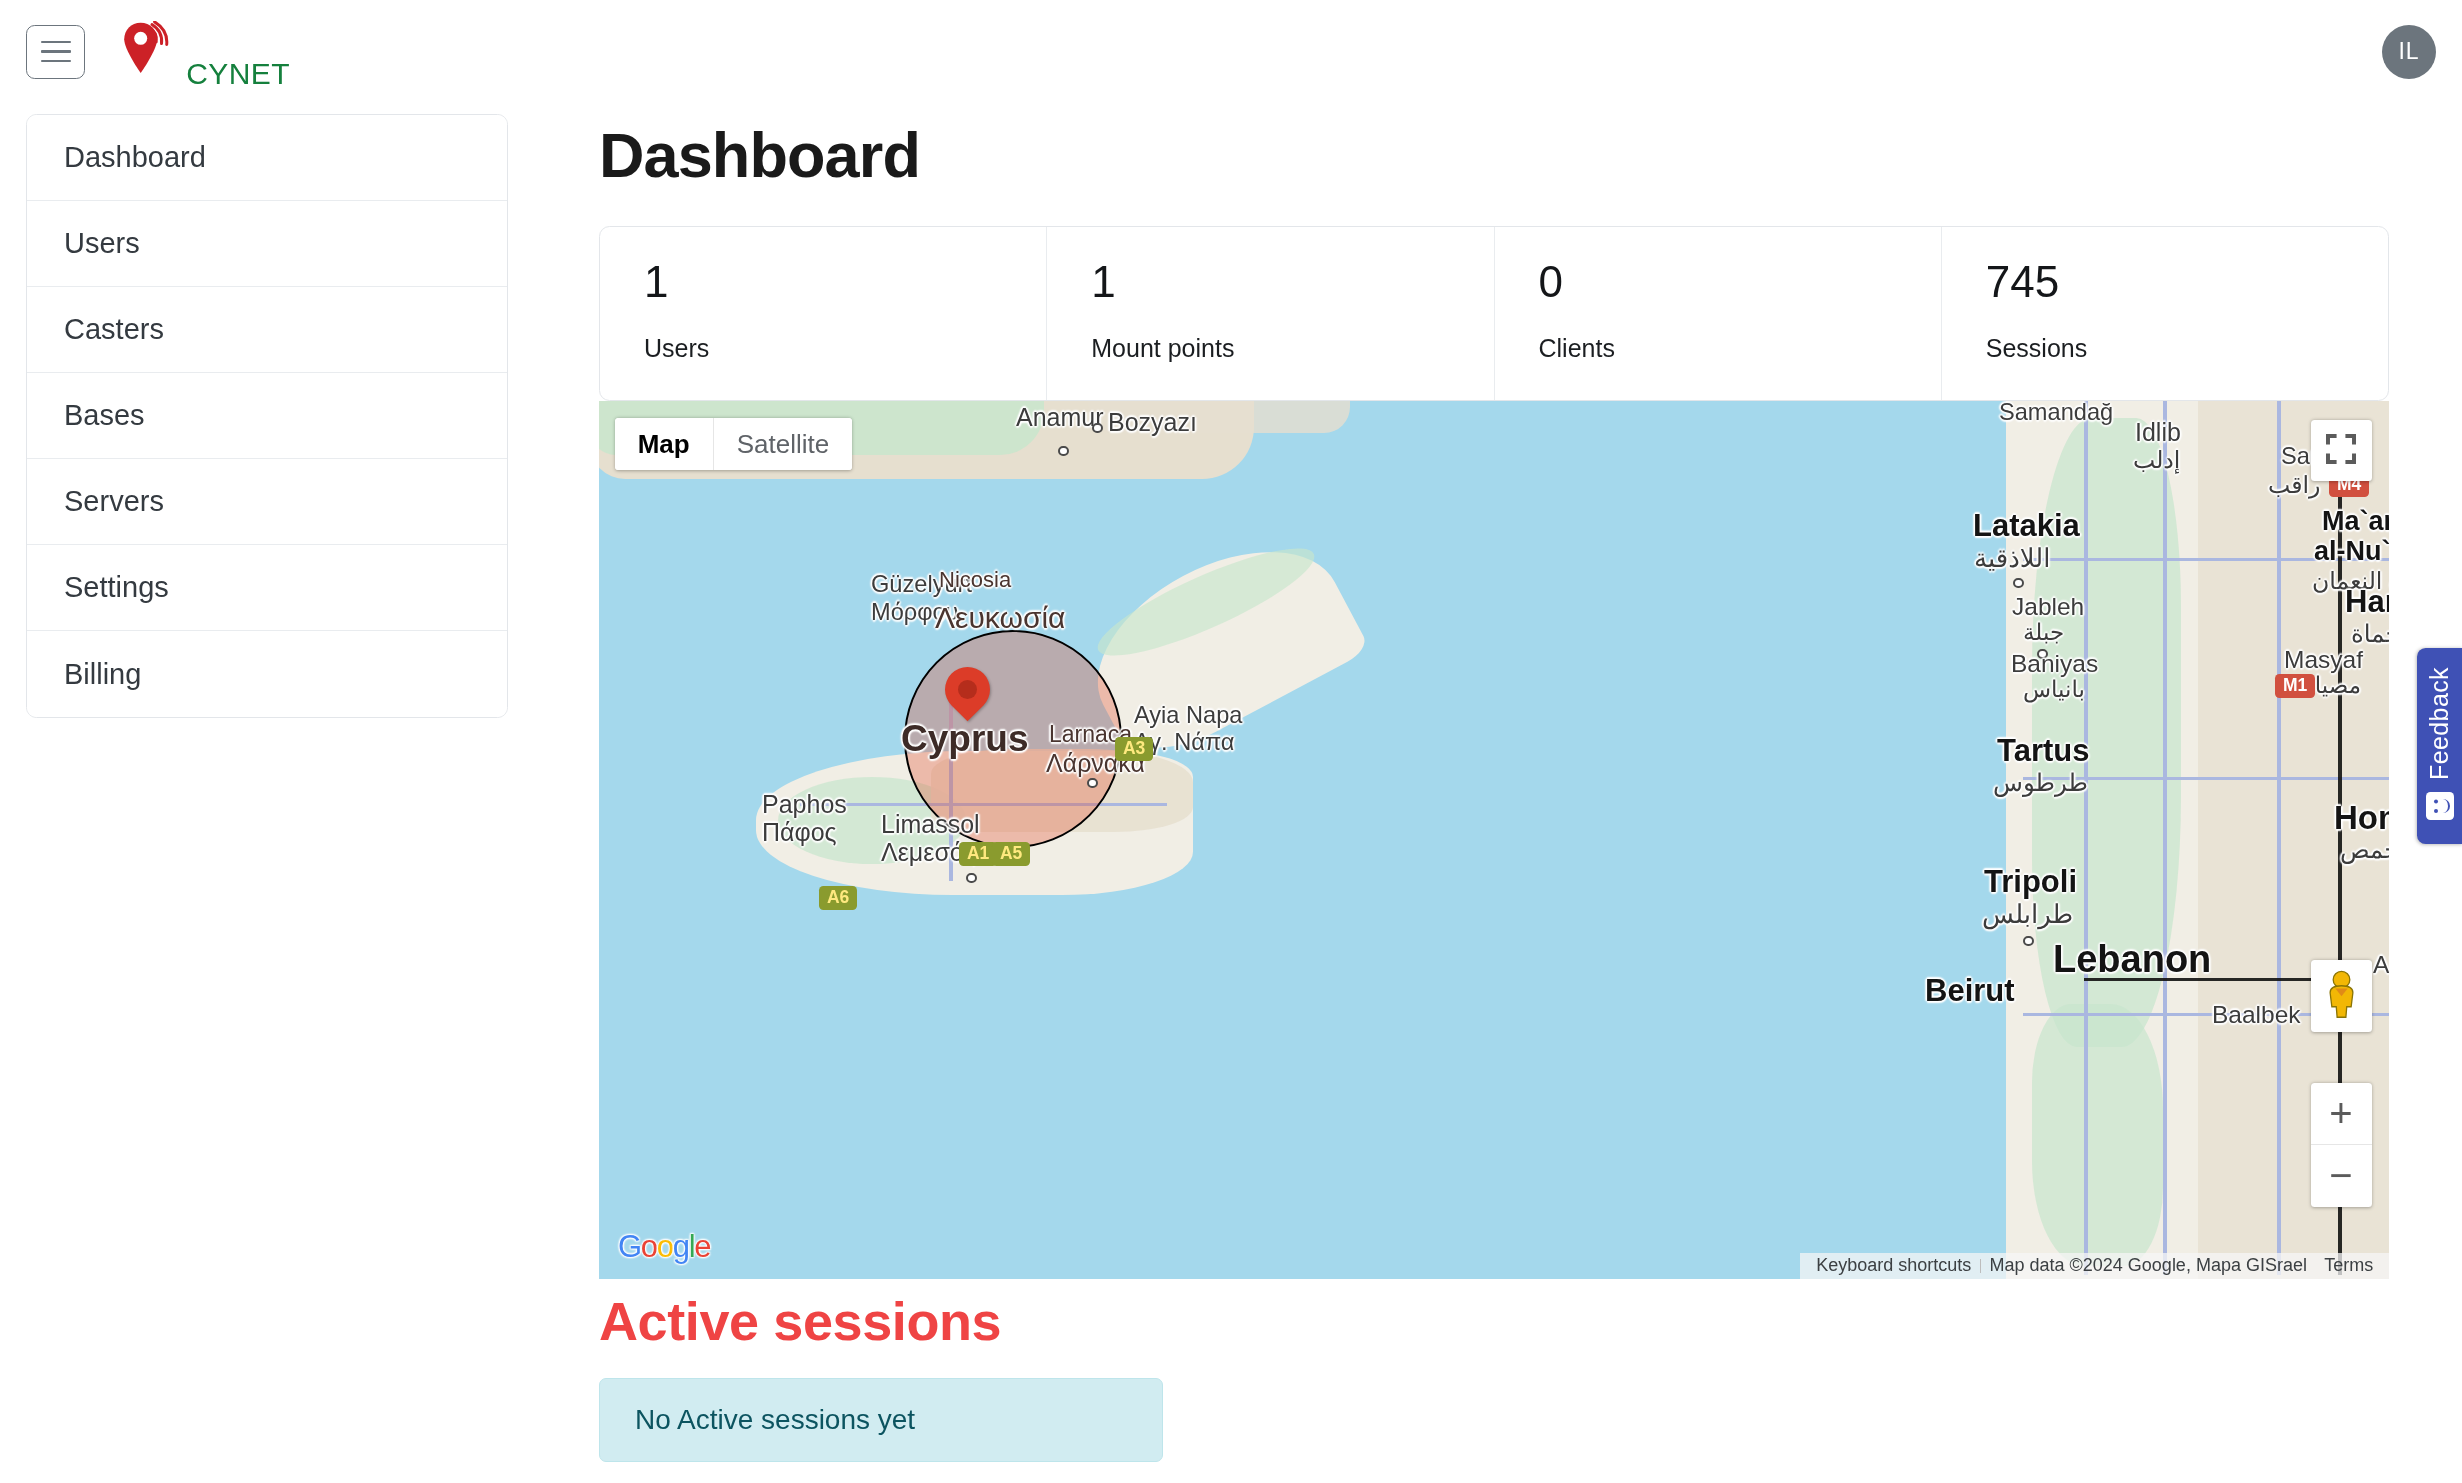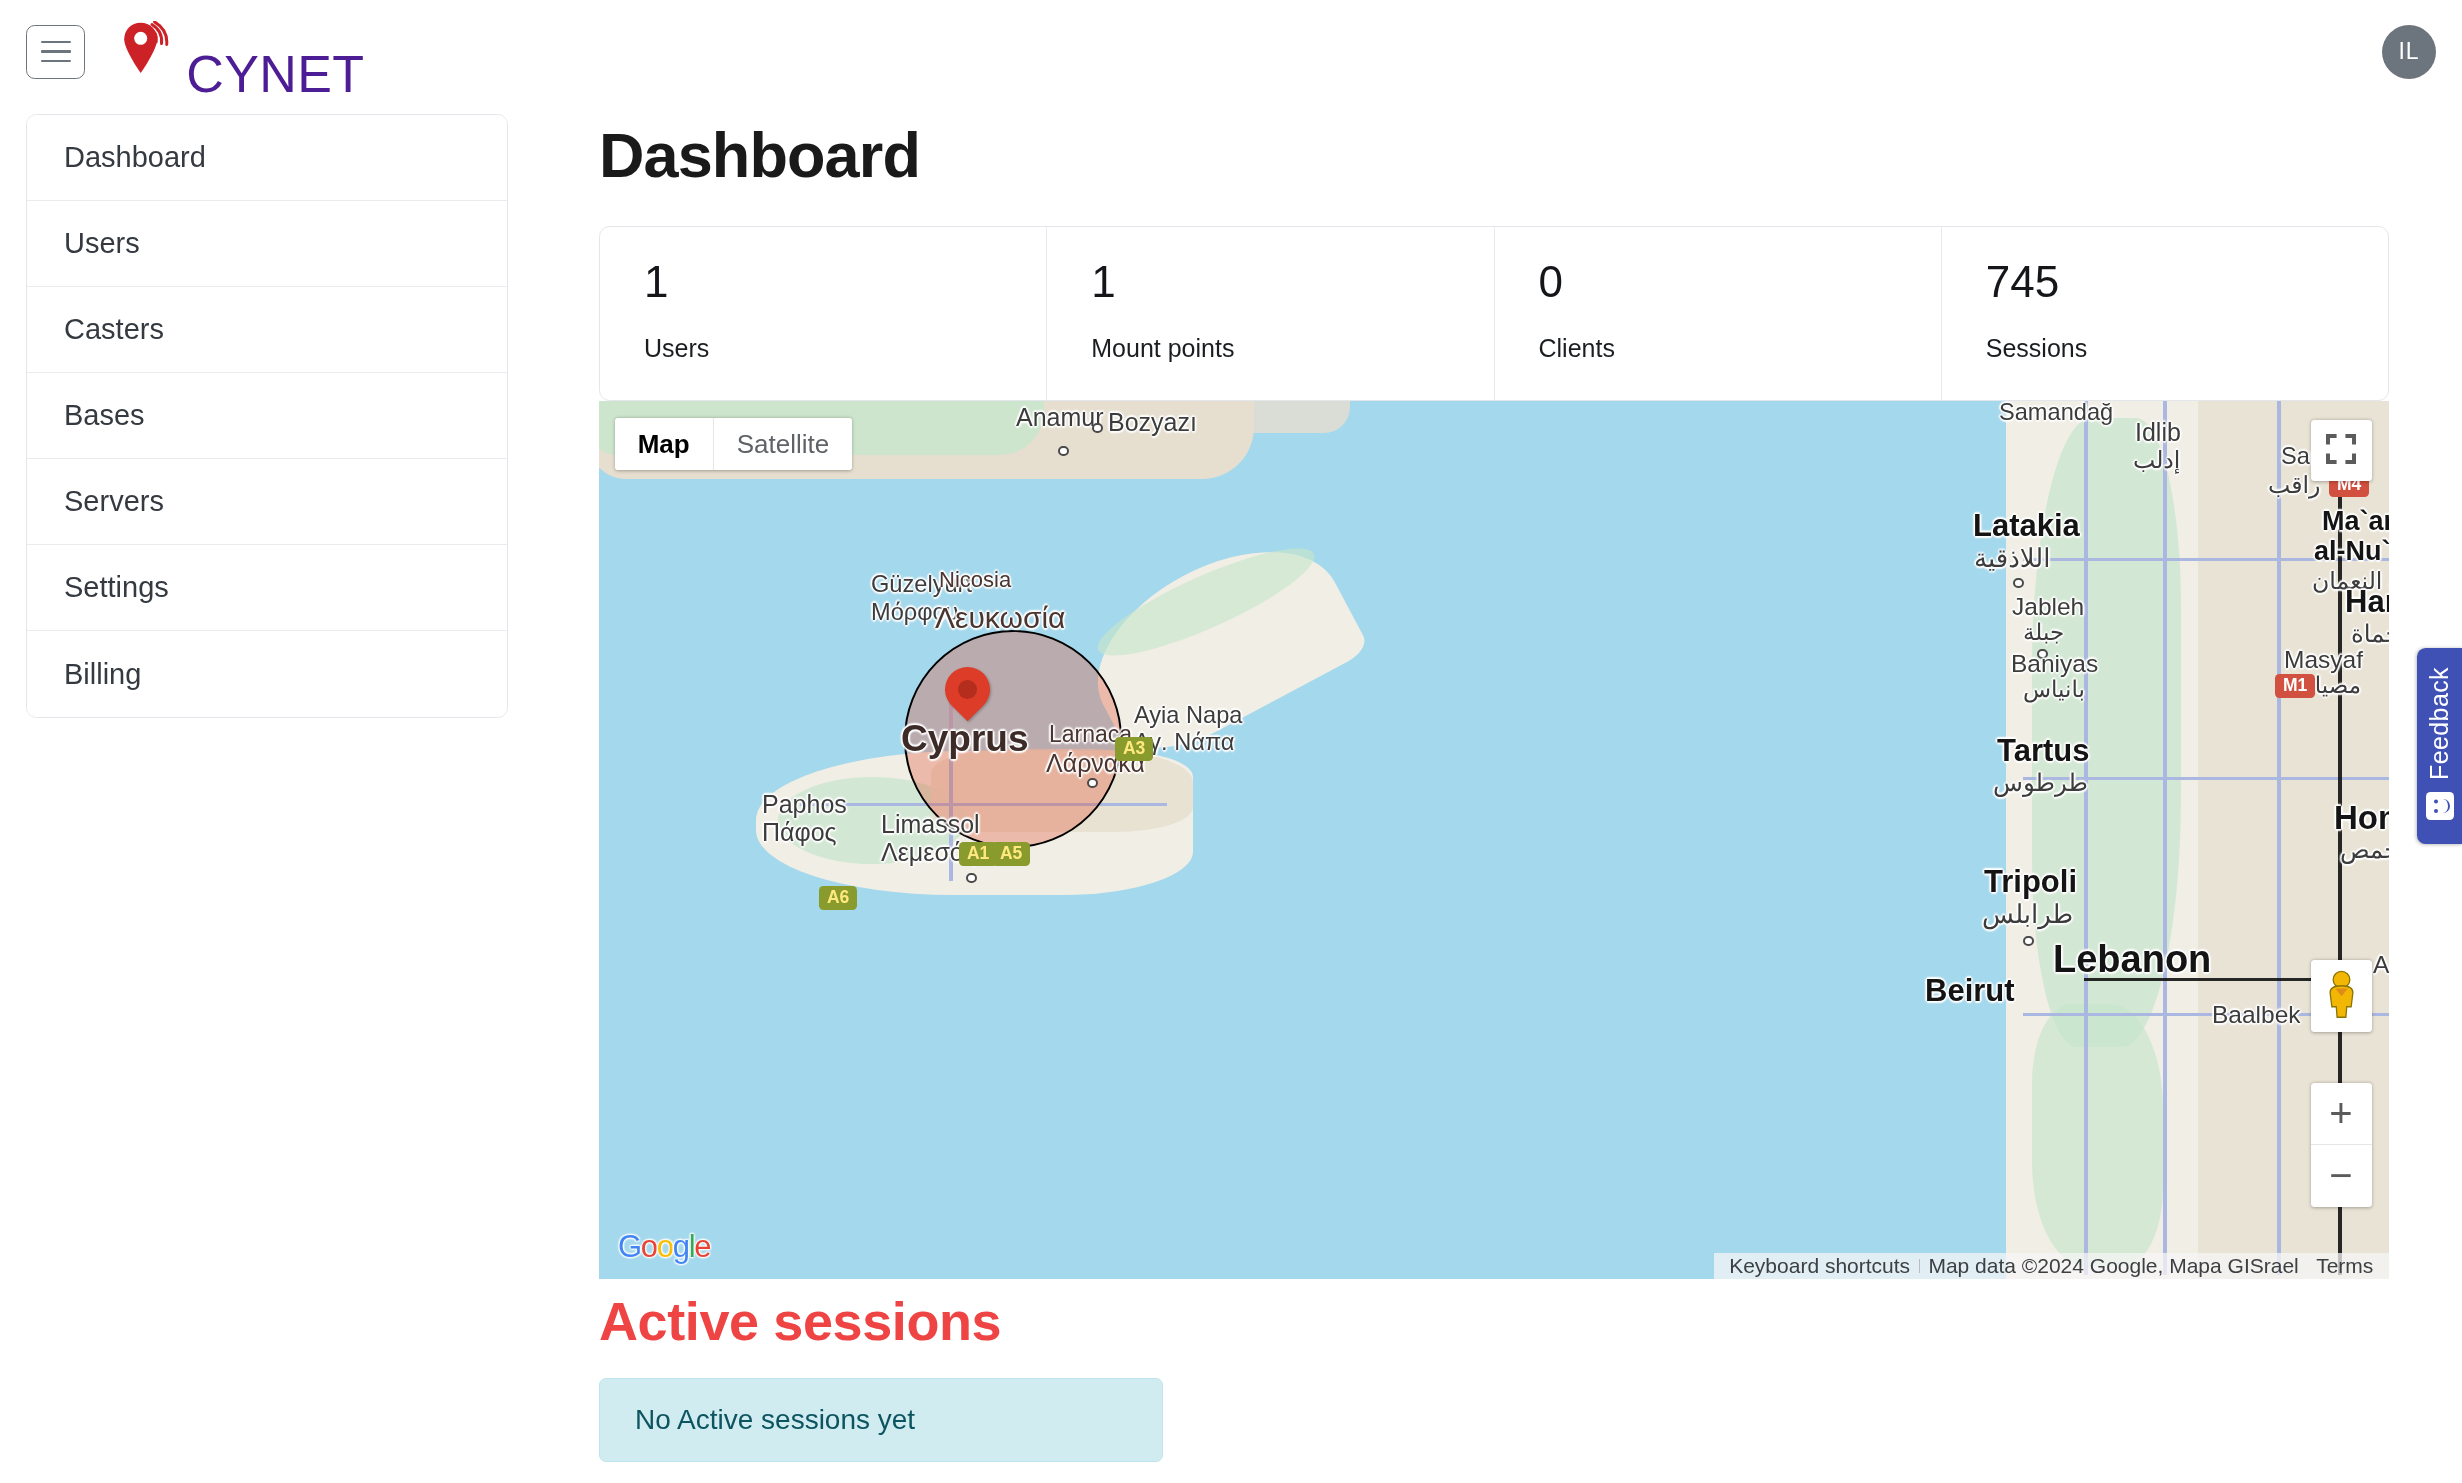--- a/index.html
+++ b/index.html
@@ -15,21 +15,21 @@
     background: #ffffff; display: flex; align-items: center;
   }
   .hamburger {
     margin-left: 26px; width: 59px; height: 54px;
     border: 1.7px solid #6c757d; border-radius: 8.7px;
     background: #fff; display: flex; flex-direction: column;
     align-items: center; justify-content: center; gap: 7px; cursor: pointer;
   }
   .hamburger span { display: block; width: 30px; height: 2.6px; background: #6c757d; border-radius: 0.9px; }
   .brand { margin-left: 38px; display: flex; align-items: center; gap: 12.2px; cursor: pointer; }
-  .brand-text { font-size: 52px; font-weight: 400; color: #4c1d95; letter-spacing: 0.4px; margin-top: 45px; }
+  .brand-text { font-size: 30px; font-weight: 400; color: #15803d; letter-spacing: 0.4px; margin-top: 45px; }
   .avatar {
     position: absolute; right: 26px; top: 24.5px;
     width: 54px; height: 54px; border-radius: 50%;
     background: #6c757d; color: #fff;
     display: flex; align-items: center; justify-content: center;
     font-size: 23px; letter-spacing: 0.9px; cursor: pointer;
   }
   
   .sidebar {
     position: absolute; left: 26px; top: 114px; width: 482px;
@@ -133,21 +133,21 @@
   .google-logo {
     position: absolute; left: 19px; bottom: 14px;
     font-size: 31px; font-weight: 500; letter-spacing: -1.3px;
     text-shadow: 0.9px 0.9px 1.7px rgba(255,255,255,0.95), -0.9px -0.9px 1.7px rgba(255,255,255,0.95),
                  0.9px -0.9px 1.7px rgba(255,255,255,0.95), -0.9px 0.9px 1.7px rgba(255,255,255,0.95);
   }
   .attrib-bar {
     position: absolute; right: 0; bottom: 0; height: 26px;
     display: flex; align-items: center; gap: 0;
     background: rgba(245,245,245,0.75); padding: 0 7px;
-    font-size: 21px; color: #3c4043;
+    font-size: 18px; color: #3c4043;
   }
   .attrib-item { padding: 0 8.7px; white-space: nowrap; }
   .attrib-sep { width: 0.9px; height: 14px; background: #bdbdbd; }
   
   .sessions-title { margin-top: 11px; font-size: 54px; font-weight: 700; color: #ef4444; letter-spacing: -0.4px; }
   .alert-info {
     margin-top: 26px; width: 564px; height: 84px;
     background: #d1ecf1; border: 1.7px solid #bee5eb; border-radius: 7px;
     display: flex; align-items: center; padding-left: 35px;
     font-size: 28px; color: #0c5460;

